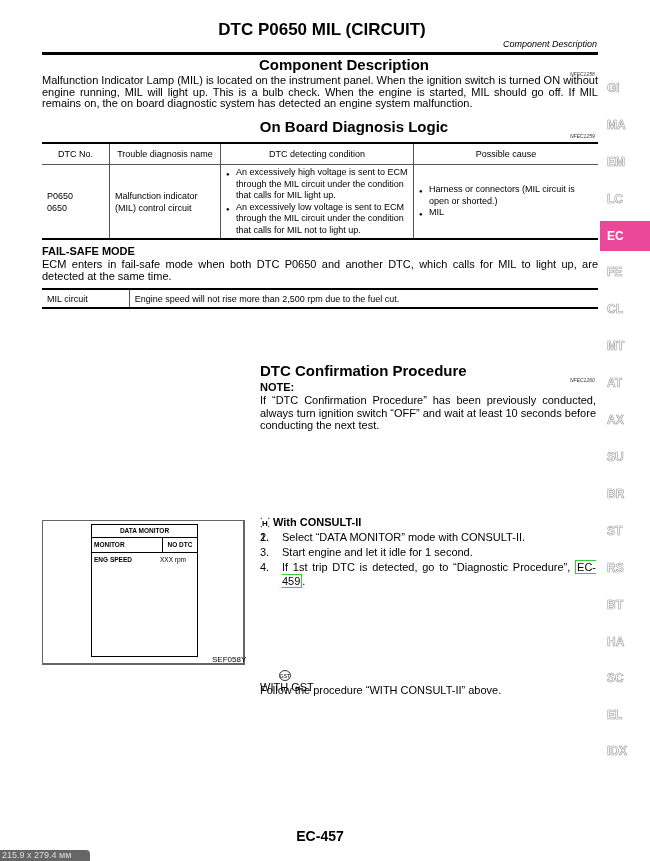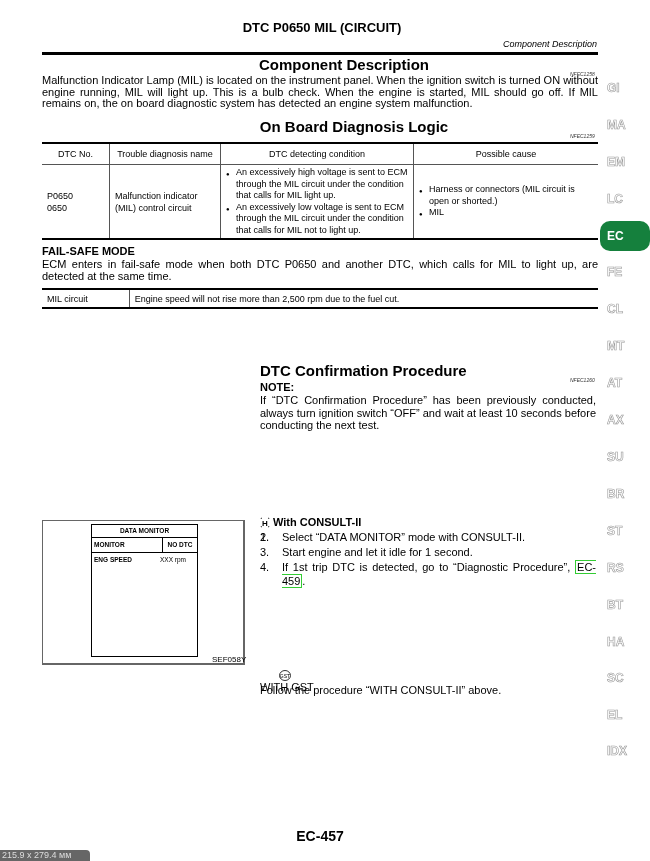--- a/index.html
+++ b/index.html
@@ -1,34 +1,34 @@
 <!DOCTYPE html>
 <html><head>
 <meta charset="utf-8">
 <style>
   html, body { margin:0; padding:0; }
   body { width:650px; height:861px; background:#ffffff; position:relative; overflow:hidden;
          font-family:"Liberation Sans", sans-serif; color:#000; }
   .abs { position:absolute; }
-  .title { left:0; width:644px; top:20px; text-align:center; font-weight:bold; font-size:13px; }
+  .title { left:0; width:644px; top:20px; text-align:center; font-weight:bold; font-size:17px; }
   .hdr-right { right:53px; top:39px; font-size:9px; font-style:italic; }
   .rule-thick { left:42px; width:556px; top:52px; height:3px; background:#000; }
   .h2 { font-weight:bold; font-size:15px; }
   .code { font-size:5px; font-style:italic; color:#333; }
   .para { left:42px; width:556px; font-size:11px; line-height:11.5px; text-align:justify; }
   table { border-collapse:collapse; font-size:9px; }
   .tbl td, .tbl th { border-left:1px solid #555; padding:2px 5px; vertical-align:middle; font-weight:normal;margin-top:10px; }
   .tbl td:first-child, .tbl th:first-child { border-left:none; }
   .tbl th { text-align:center; border-bottom:1px solid #555; height:16px; }
   .tbl { border-top:2px solid #000; border-bottom:2px solid #000; }
   .bul { padding-left:10px; position:relative; }
   .bul:before { content:"\25CF"; position:absolute; left:0; font-size:6px; top:2px; }
   .side { left:600px; width:50px; font-size:12px; font-weight:bold; color:#fff;
           -webkit-text-stroke:0.6px #999; text-align:left; padding-left:7px; box-sizing:border-box; }
-  .side.active { background:#15803d; color:#fff; -webkit-text-stroke:0; height:30px; line-height:30px;border-radius:10px; }
+  .side.active { background:#ec4899; color:#fff; -webkit-text-stroke:0; height:30px; line-height:30px; }
   .mon-frame { left:42px; top:520px; width:203px; height:145px; border:1px solid #666; border-right:2px solid #666; border-bottom:2px solid #666; box-sizing:border-box; }
   .mon-screen { left:91px; top:524px; width:107px; height:133px; border:1px solid #000; box-sizing:border-box; font-size:6.5px; font-weight:bold; }
   ol.steps { margin:0; padding:0; list-style:none; font-size:11px; line-height:14.8px; }
   ol.steps li { position:relative; padding-left:22px; text-align:justify; }
   ol.steps li span.n { position:absolute; left:0; }
   .link { border:1px solid #3c3; padding:0 1px; }
   .footer-tag { left:-4px; top:850px; width:94px; height:14px; background:#666; border-radius:4px 4px 0 0; color:#ddd; font-size:9px; padding-left:6px; box-sizing:border-box; }
 </style>
 </head>
 <body>

